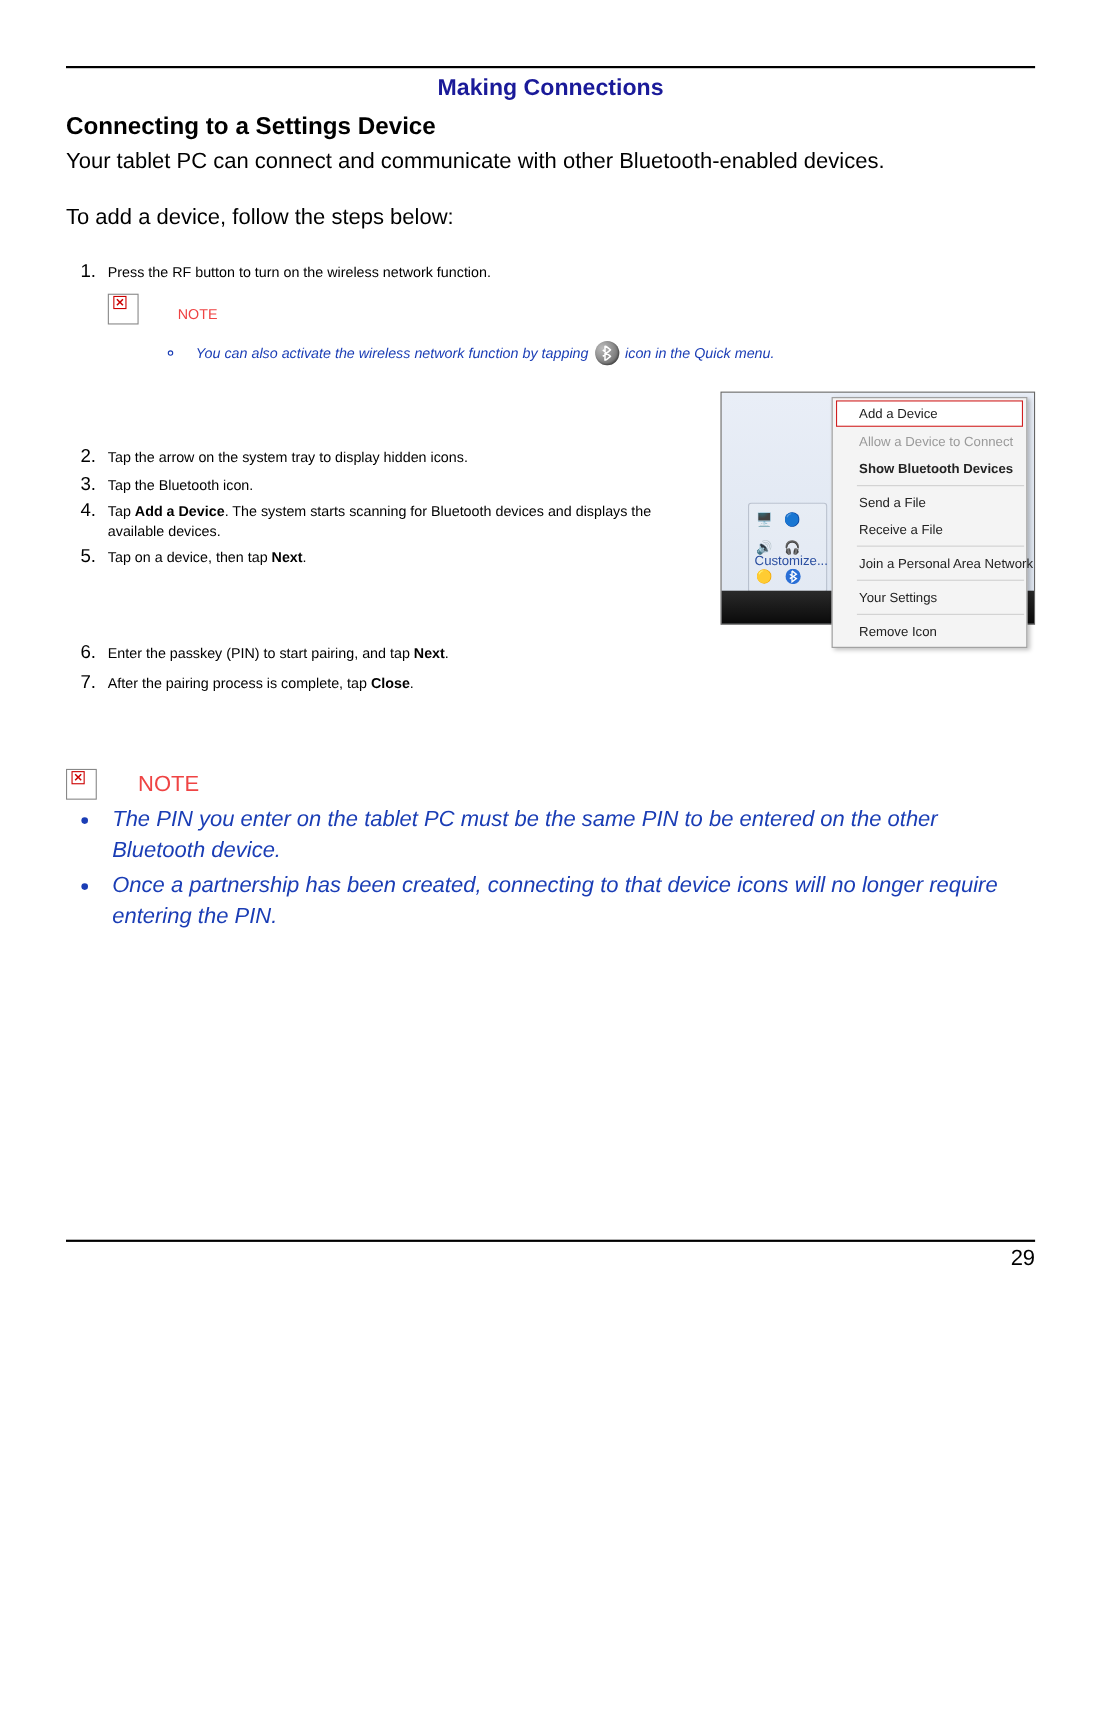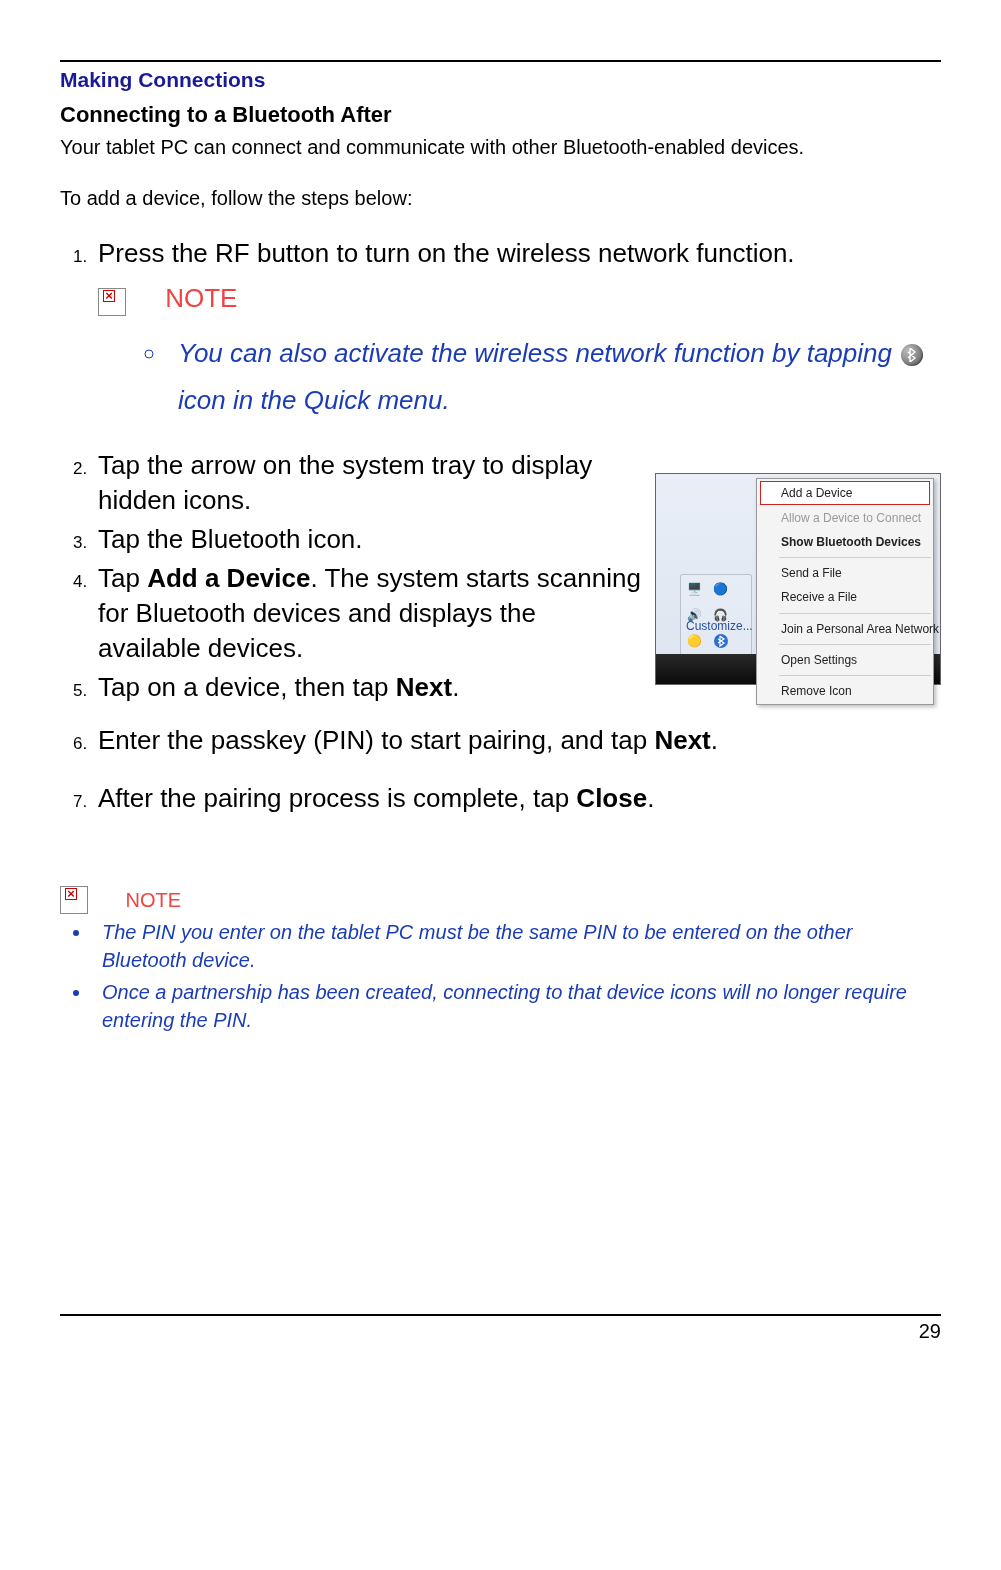--- a/index.html
+++ b/index.html
@@ -10,21 +10,21 @@
     padding: 60px 60px 40px 60px;
     width: 1001px;
     box-sizing: border-box;
     color: #000;
   }
   .top-rule {
     border-top: 2px solid #000;
     margin-bottom: 4px;
   }
   .header-title {
-    text-align: left;
+    text-align: center;
     color: #1a1a99;
     font-weight: bold;
     font-size: 21px;
     margin-bottom: 4px;
   }
   .h2 {
     font-weight: bold;
     font-size: 22px;
     margin: 6px 0 4px 0;
   }
@@ -33,21 +33,21 @@
   }
   .lead {
     margin: 12px 0 24px 0;
   }
   ol.steps {
     margin: 0 0 0 4px;
     padding-left: 28px;
   }
   ol.steps > li {
     margin-bottom: 4px;
-    font-size: 26px;
+    font-size: 13px;
     padding-left: 6px;
   }
   ol.steps > li::marker {
     font-size: 17px;
   }
   .note-box {
     display: inline-block;
     width: 26px;
     height: 26px;
     border: 1px solid #888;
@@ -224,21 +224,21 @@
     margin-top: 2px;
   }
   b { font-weight: bold; }
 </style>
 </head>
 <body>
 
 <div class="top-rule"></div>
 <div class="header-title">Making Connections</div>
 
-<div class="h2">Connecting to a Bluetooth After</div>
+<div class="h2">Connecting to a Settings Device</div>
 <p class="intro">Your tablet PC can connect and communicate with other Bluetooth-enabled devices.</p>
 <p class="lead">To add a device, follow the steps below:</p>
 
 <ol class="steps">
   <li>
     <span>Press the RF button to turn on the wireless network function.</span>
     <div style="margin-top:10px;">
       <span class="note-box"></span>
       <span class="note-label">NOTE</span>
     </div>
@@ -274,21 +274,21 @@
     <div class="popup">
       <div class="popup-item highlight">Add a Device</div>
       <div class="popup-item disabled">Allow a Device to Connect</div>
       <div class="popup-item bold">Show Bluetooth Devices</div>
       <div class="popup-sep"></div>
       <div class="popup-item">Send a File</div>
       <div class="popup-item">Receive a File</div>
       <div class="popup-sep"></div>
       <div class="popup-item">Join a Personal Area Network</div>
       <div class="popup-sep"></div>
-      <div class="popup-item">Open Settings</div>
+      <div class="popup-item">Your Settings</div>
       <div class="popup-sep"></div>
       <div class="popup-item">Remove Icon</div>
     </div>
     <div class="tray-body">
       <div class="tray-icons">
         <span class="ico">🖥️</span>
         <span class="ico">🔵</span>
         <span class="ico">🔊</span>
         <span class="ico">🎧</span>
         <span class="ico">🟡</span>
@@ -308,21 +308,21 @@
         <div class="clock">
           <div>3:56 PM</div>
           <div>4/24/2012</div>
         </div>
       </div>
     </div>
   </div>
 </div>
 
 <ol class="steps" start="6" style="margin-top:14px;">
-  <li style="margin-bottom:22px;">
+  <li style="margin-bottom:6px;">
     <span>Enter the passkey (PIN) to start pairing, and tap </span><b>Next</b><span>.</span>
   </li>
   <li>
     <span>After the pairing process is complete, tap </span><b>Close</b><span>.</span>
   </li>
 </ol>
 
 <div style="margin-top:70px;">
   <span class="note-box"></span>
   <span class="note-label">NOTE</span>

